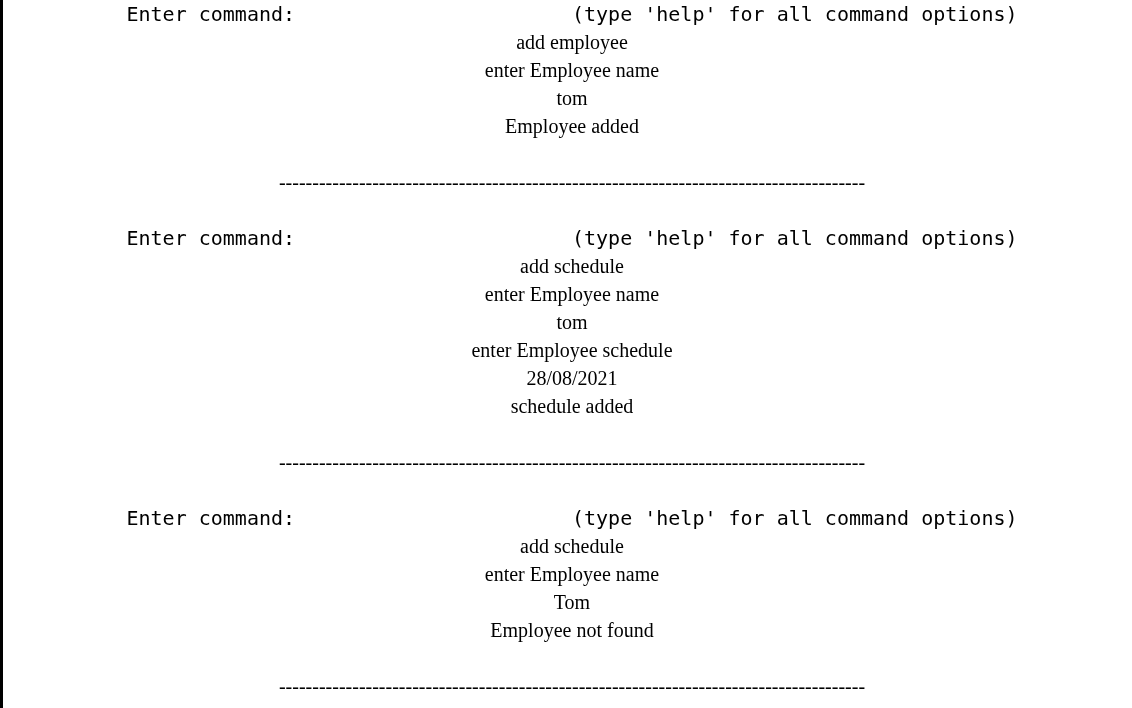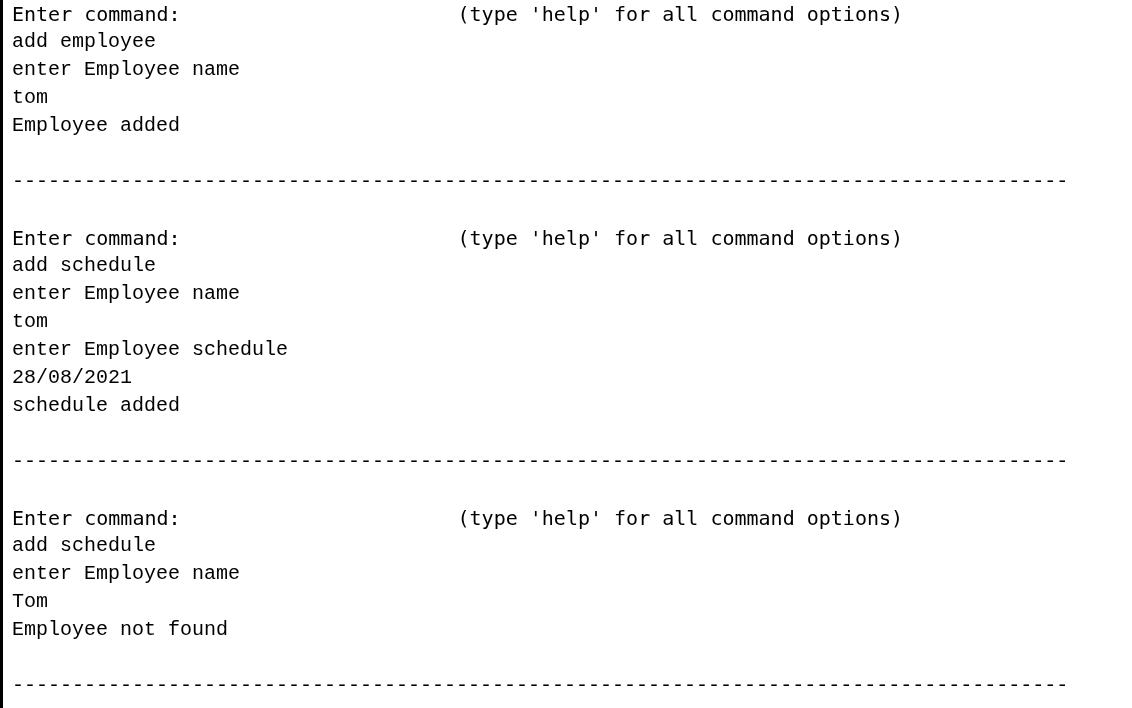--- a/index.html
+++ b/index.html
@@ -10,40 +10,41 @@
   }
 
   #console-window {
     position: relative;
     width: 1132px;
     height: 708px;
     background: #ffffff;
     border-left: 3px solid #000000;
     box-sizing: border-box;
     overflow: hidden;
+    text-align: center;
   }
 
   #console-output {
     position: absolute;
     left: 9px;
     top: 0px;
     width: 1120px;
     font-family: "DejaVu Sans Mono", "Liberation Mono", monospace;
     font-size: 20px;
     line-height: 28px;
     color: #000000;
     white-space: pre;
     letter-spacing: 0px;
   }
 
   .console-line {
     display: block;
     height: 28px;
     white-space: pre;
-    font-family: Liberation Mono, monospace;
+    font-family: Liberation Serif, serif;
     font-size: 20px;
     line-height: 28px;
     color: #000000;
   }
 
   .console-line.blank {
     color: transparent;
   }
 
   .prompt-line {

